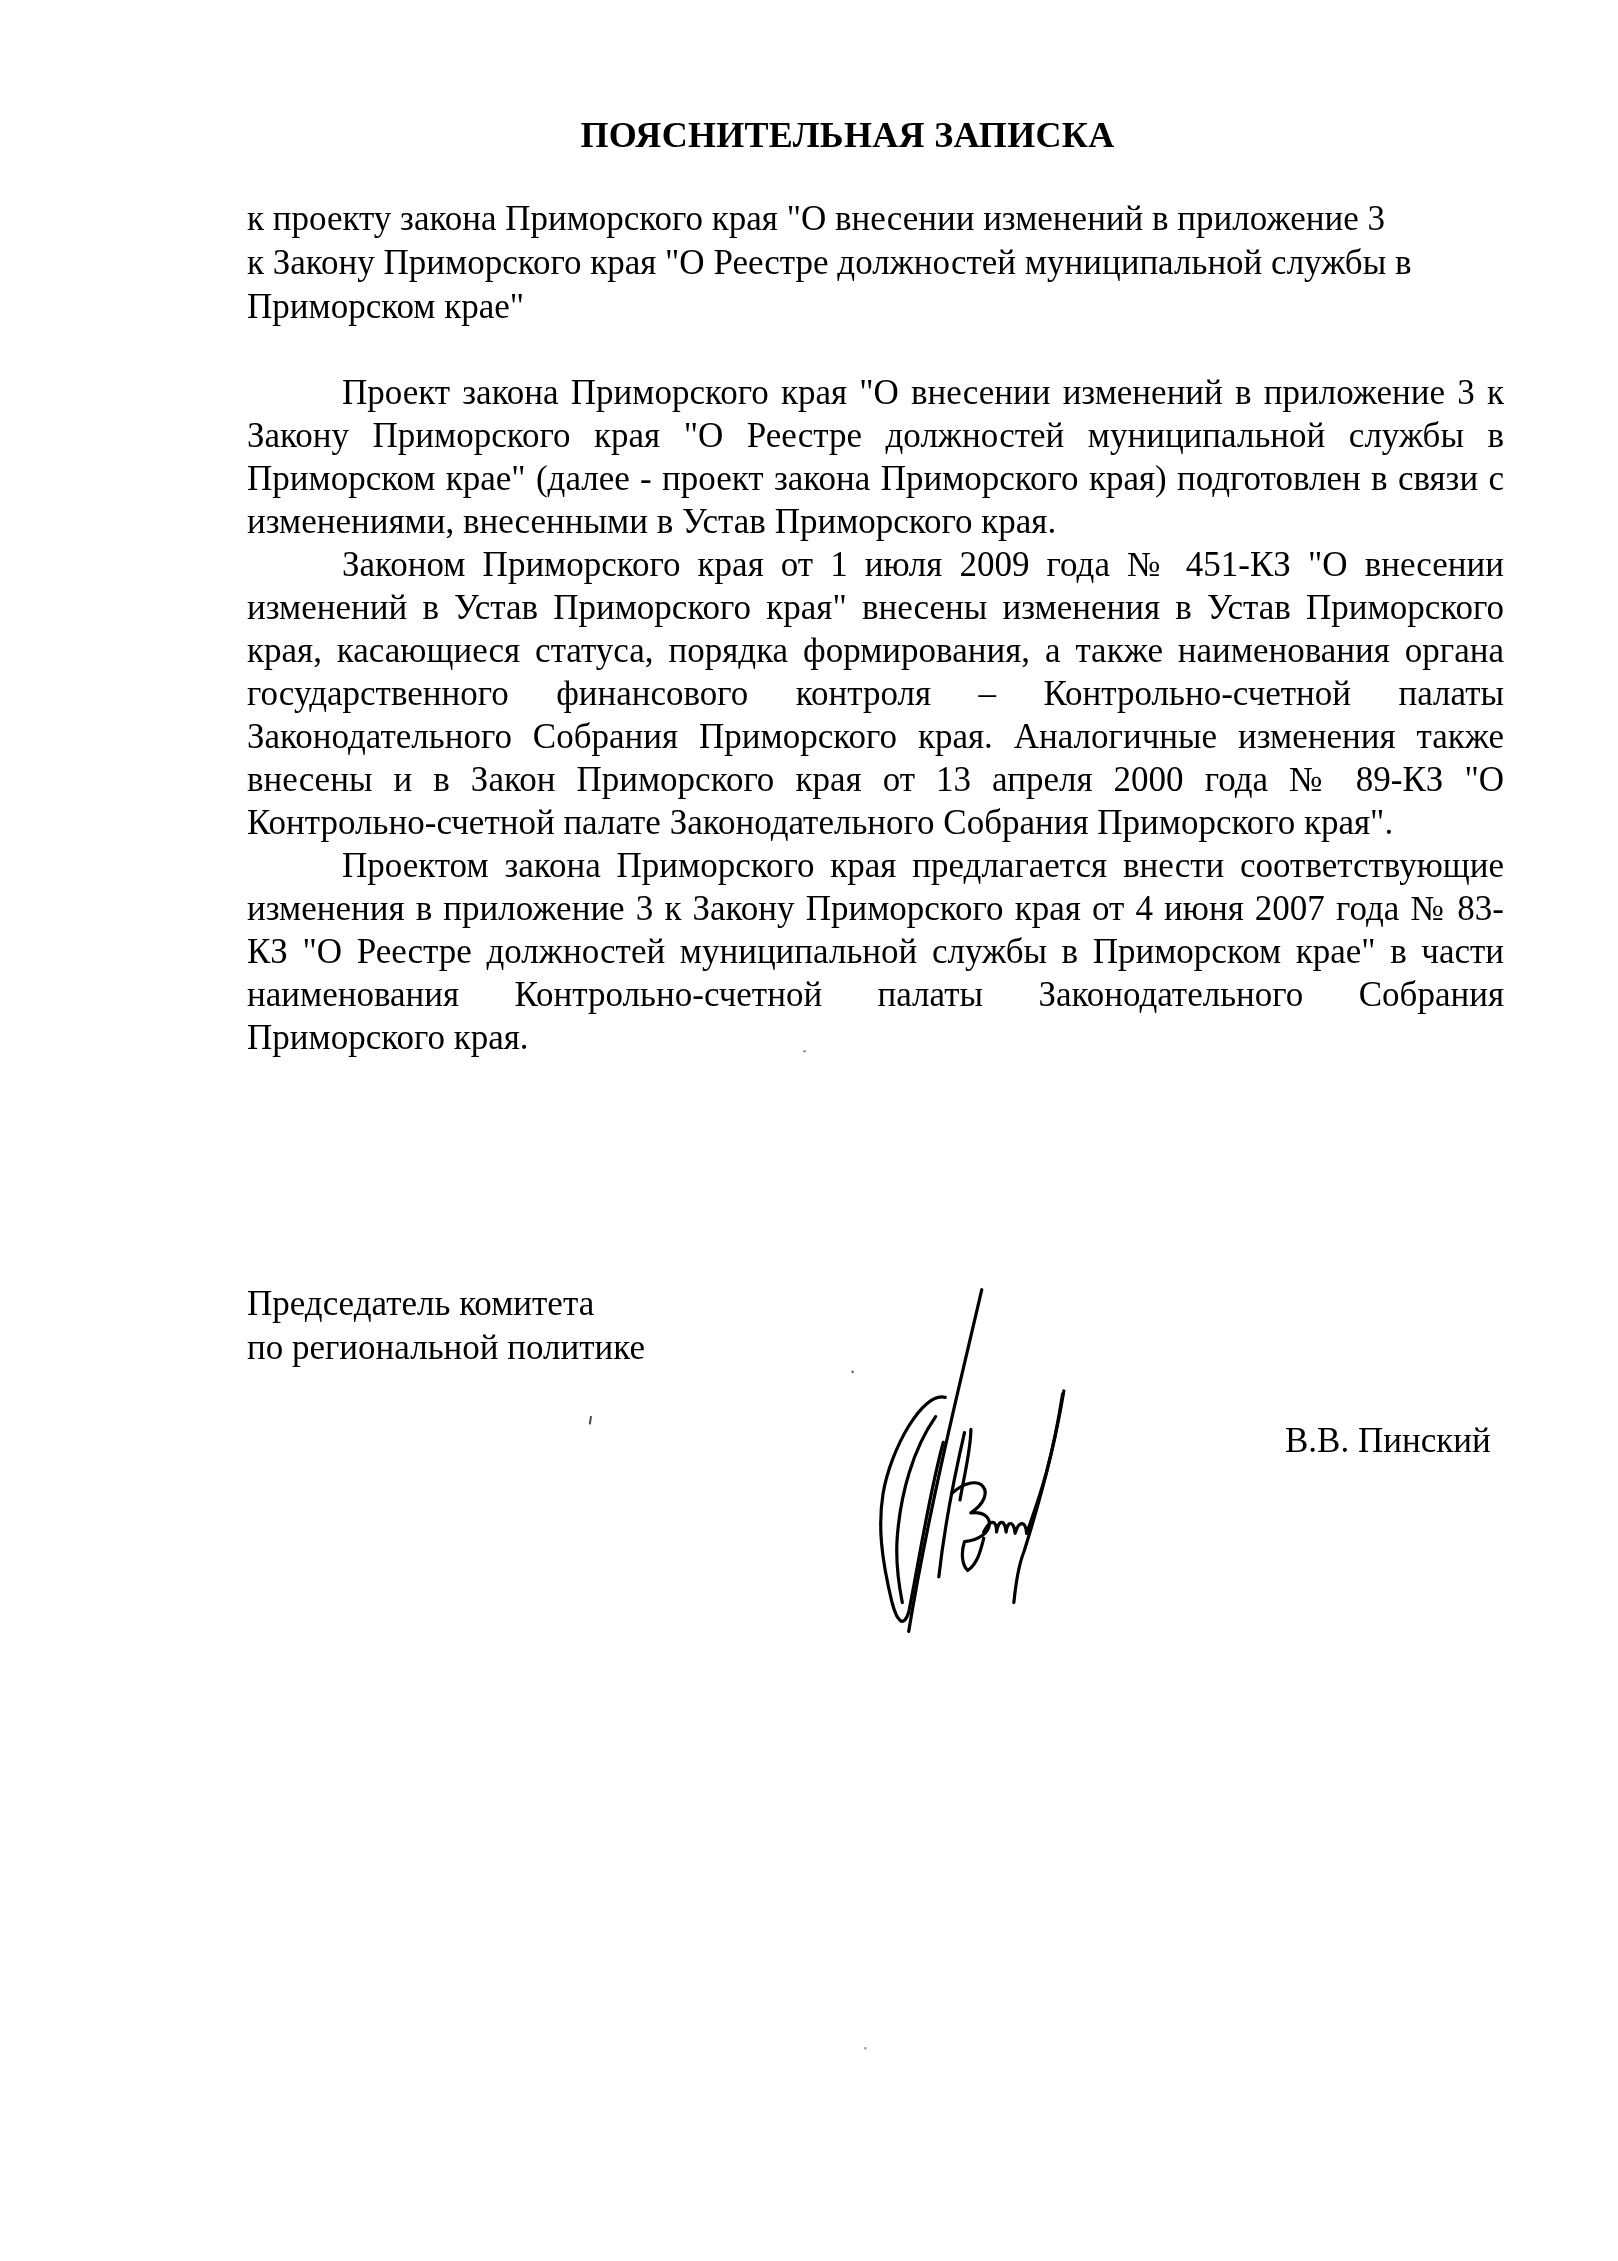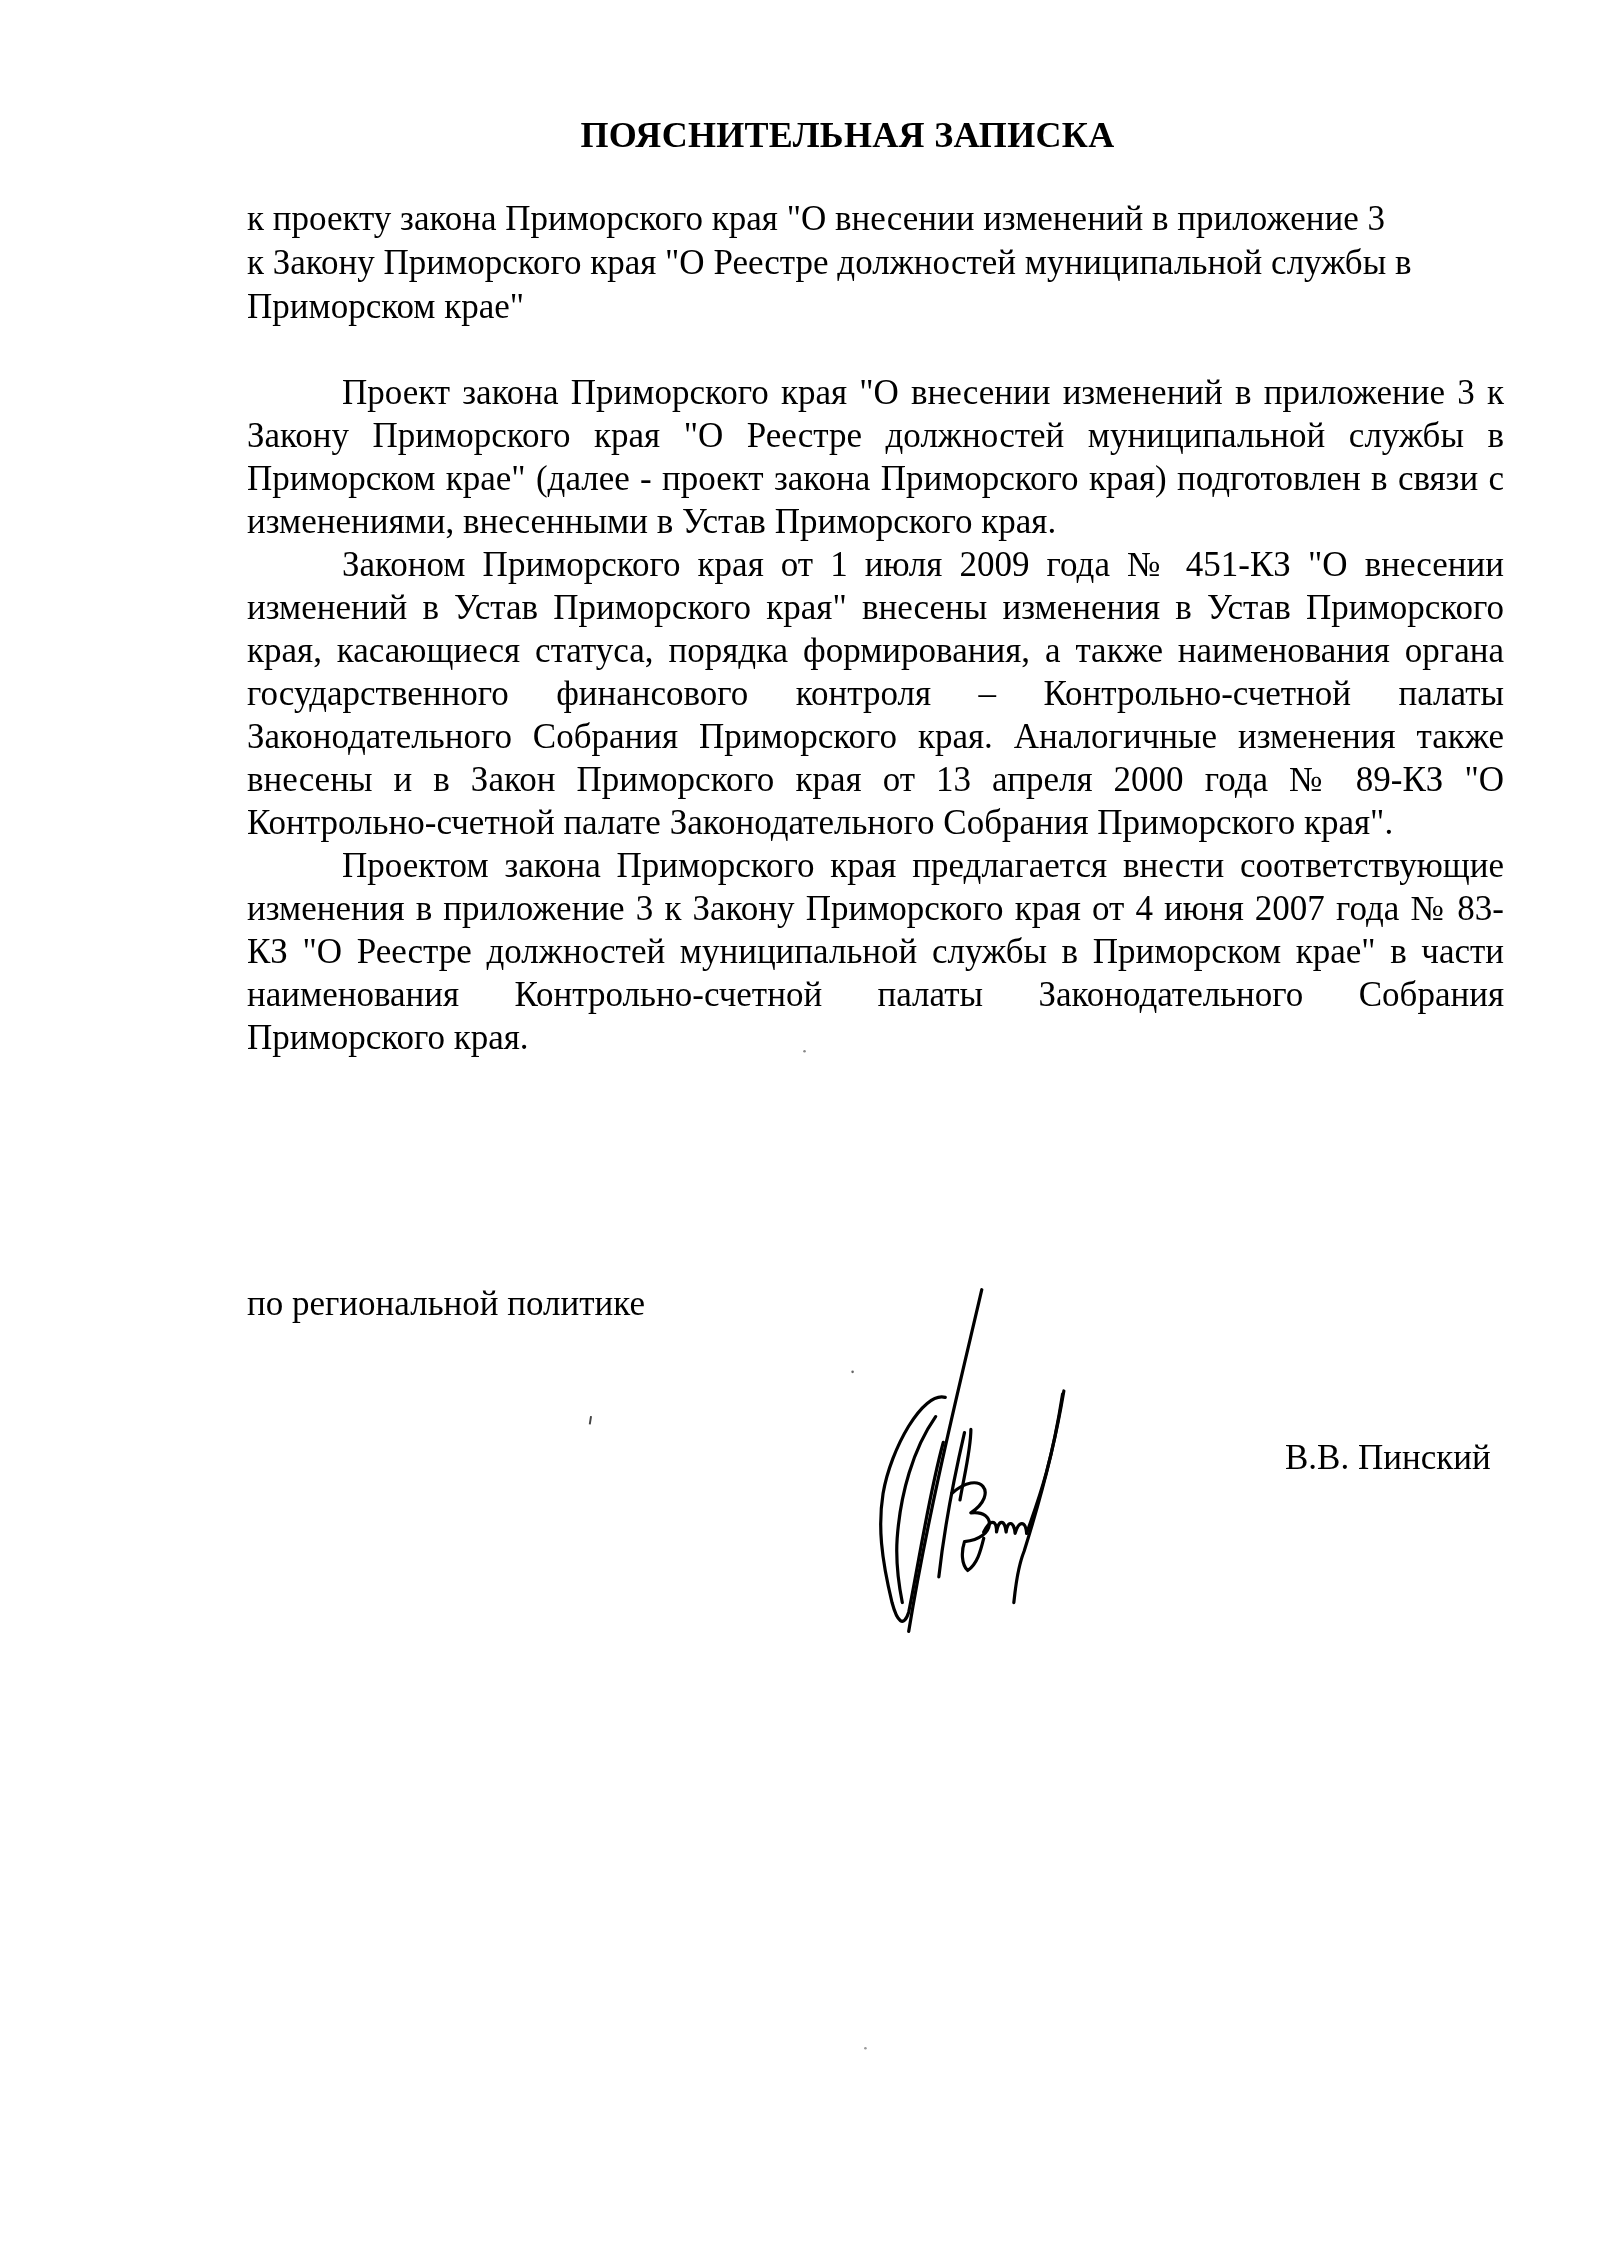--- a/index.html
+++ b/index.html
@@ -22,21 +22,21 @@
     position: absolute; left: 247px; width: 1257px; top: 371px;
     font-size: 35px; line-height: 43px; text-align: justify;
   }
   .body p { margin: 0; text-indent: 95px; }
   .sig-block {
     position: absolute; left: 247px; top: 1282px; width: 513px;
     font-size: 35px; line-height: 44px;
   }
   .sig-block div { white-space: nowrap; }
   .signer-name {
-    position: absolute; left: 1285px; top: 1419px; font-size: 35px; line-height: 44px; white-space: nowrap; margin-top: 17px;
+    position: absolute; left: 1285px; top: 1419px; font-size: 35px; line-height: 44px; white-space: nowrap;
   }
   .signature {
     position: absolute; left: 833px; top: 1282px; width: 295px; height: 359px;
   }
   .specks { position: absolute; left: 0; top: 0; width: 1618px; height: 2261px; pointer-events: none; }
 </style>
 </head>
 <body>
 
 <div class="page">
@@ -49,20 +49,21 @@
     <div>Приморском крае"</div>
   </div>
 
   <div class="body">
     <p>Проект закона Приморского края "О внесении изменений в приложение 3 к Закону Приморского края "О Реестре должностей муниципальной службы в Приморском крае" (далее - проект закона Приморского края) подготовлен в связи с изменениями, внесенными в Устав Приморского края.</p>
     <p>Законом Приморского края от 1 июля 2009 года № 451-КЗ "О внесении изменений в Устав Приморского края" внесены изменения в Устав Приморского края, касающиеся статуса, порядка формирования, а также наименования органа государственного финансового контроля – Контрольно-счетной палаты Законодательного Собрания Приморского края. Аналогичные изменения также внесены и в Закон Приморского края от 13 апреля 2000 года № 89-КЗ "О Контрольно-счетной палате Законодательного Собрания Приморского края".</p>
     <p>Проектом закона Приморского края предлагается внести соответствующие изменения в приложение 3 к Закону Приморского края от 4 июня 2007 года № 83-КЗ "О Реестре должностей муниципальной службы в Приморском крае" в части наименования Контрольно-счетной палаты Законодательного Собрания Приморского края.</p>
   </div>
 
   <div class="sig-block">
+    <div>Председатель комитета</div>
     <div>по региональной политике</div>
   </div>
 
   <svg class="signature" viewBox="0 0 460 560" xmlns="http://www.w3.org/2000/svg">
     <g fill="none" stroke="#000" stroke-width="5" stroke-linecap="round" stroke-linejoin="round">
 
       <path d="M232 12 C 200 150, 150 350, 118 545"></path>
 
       <path d="M175 180 C 140 170, 90 260, 78 330 C 70 380, 75 430, 92 500 C 100 530, 110 540, 118 515 C 135 430, 150 330, 172 250"></path>
       <path d="M160 210 C 125 260, 105 330, 100 400 C 98 430, 102 470, 108 500"></path>

